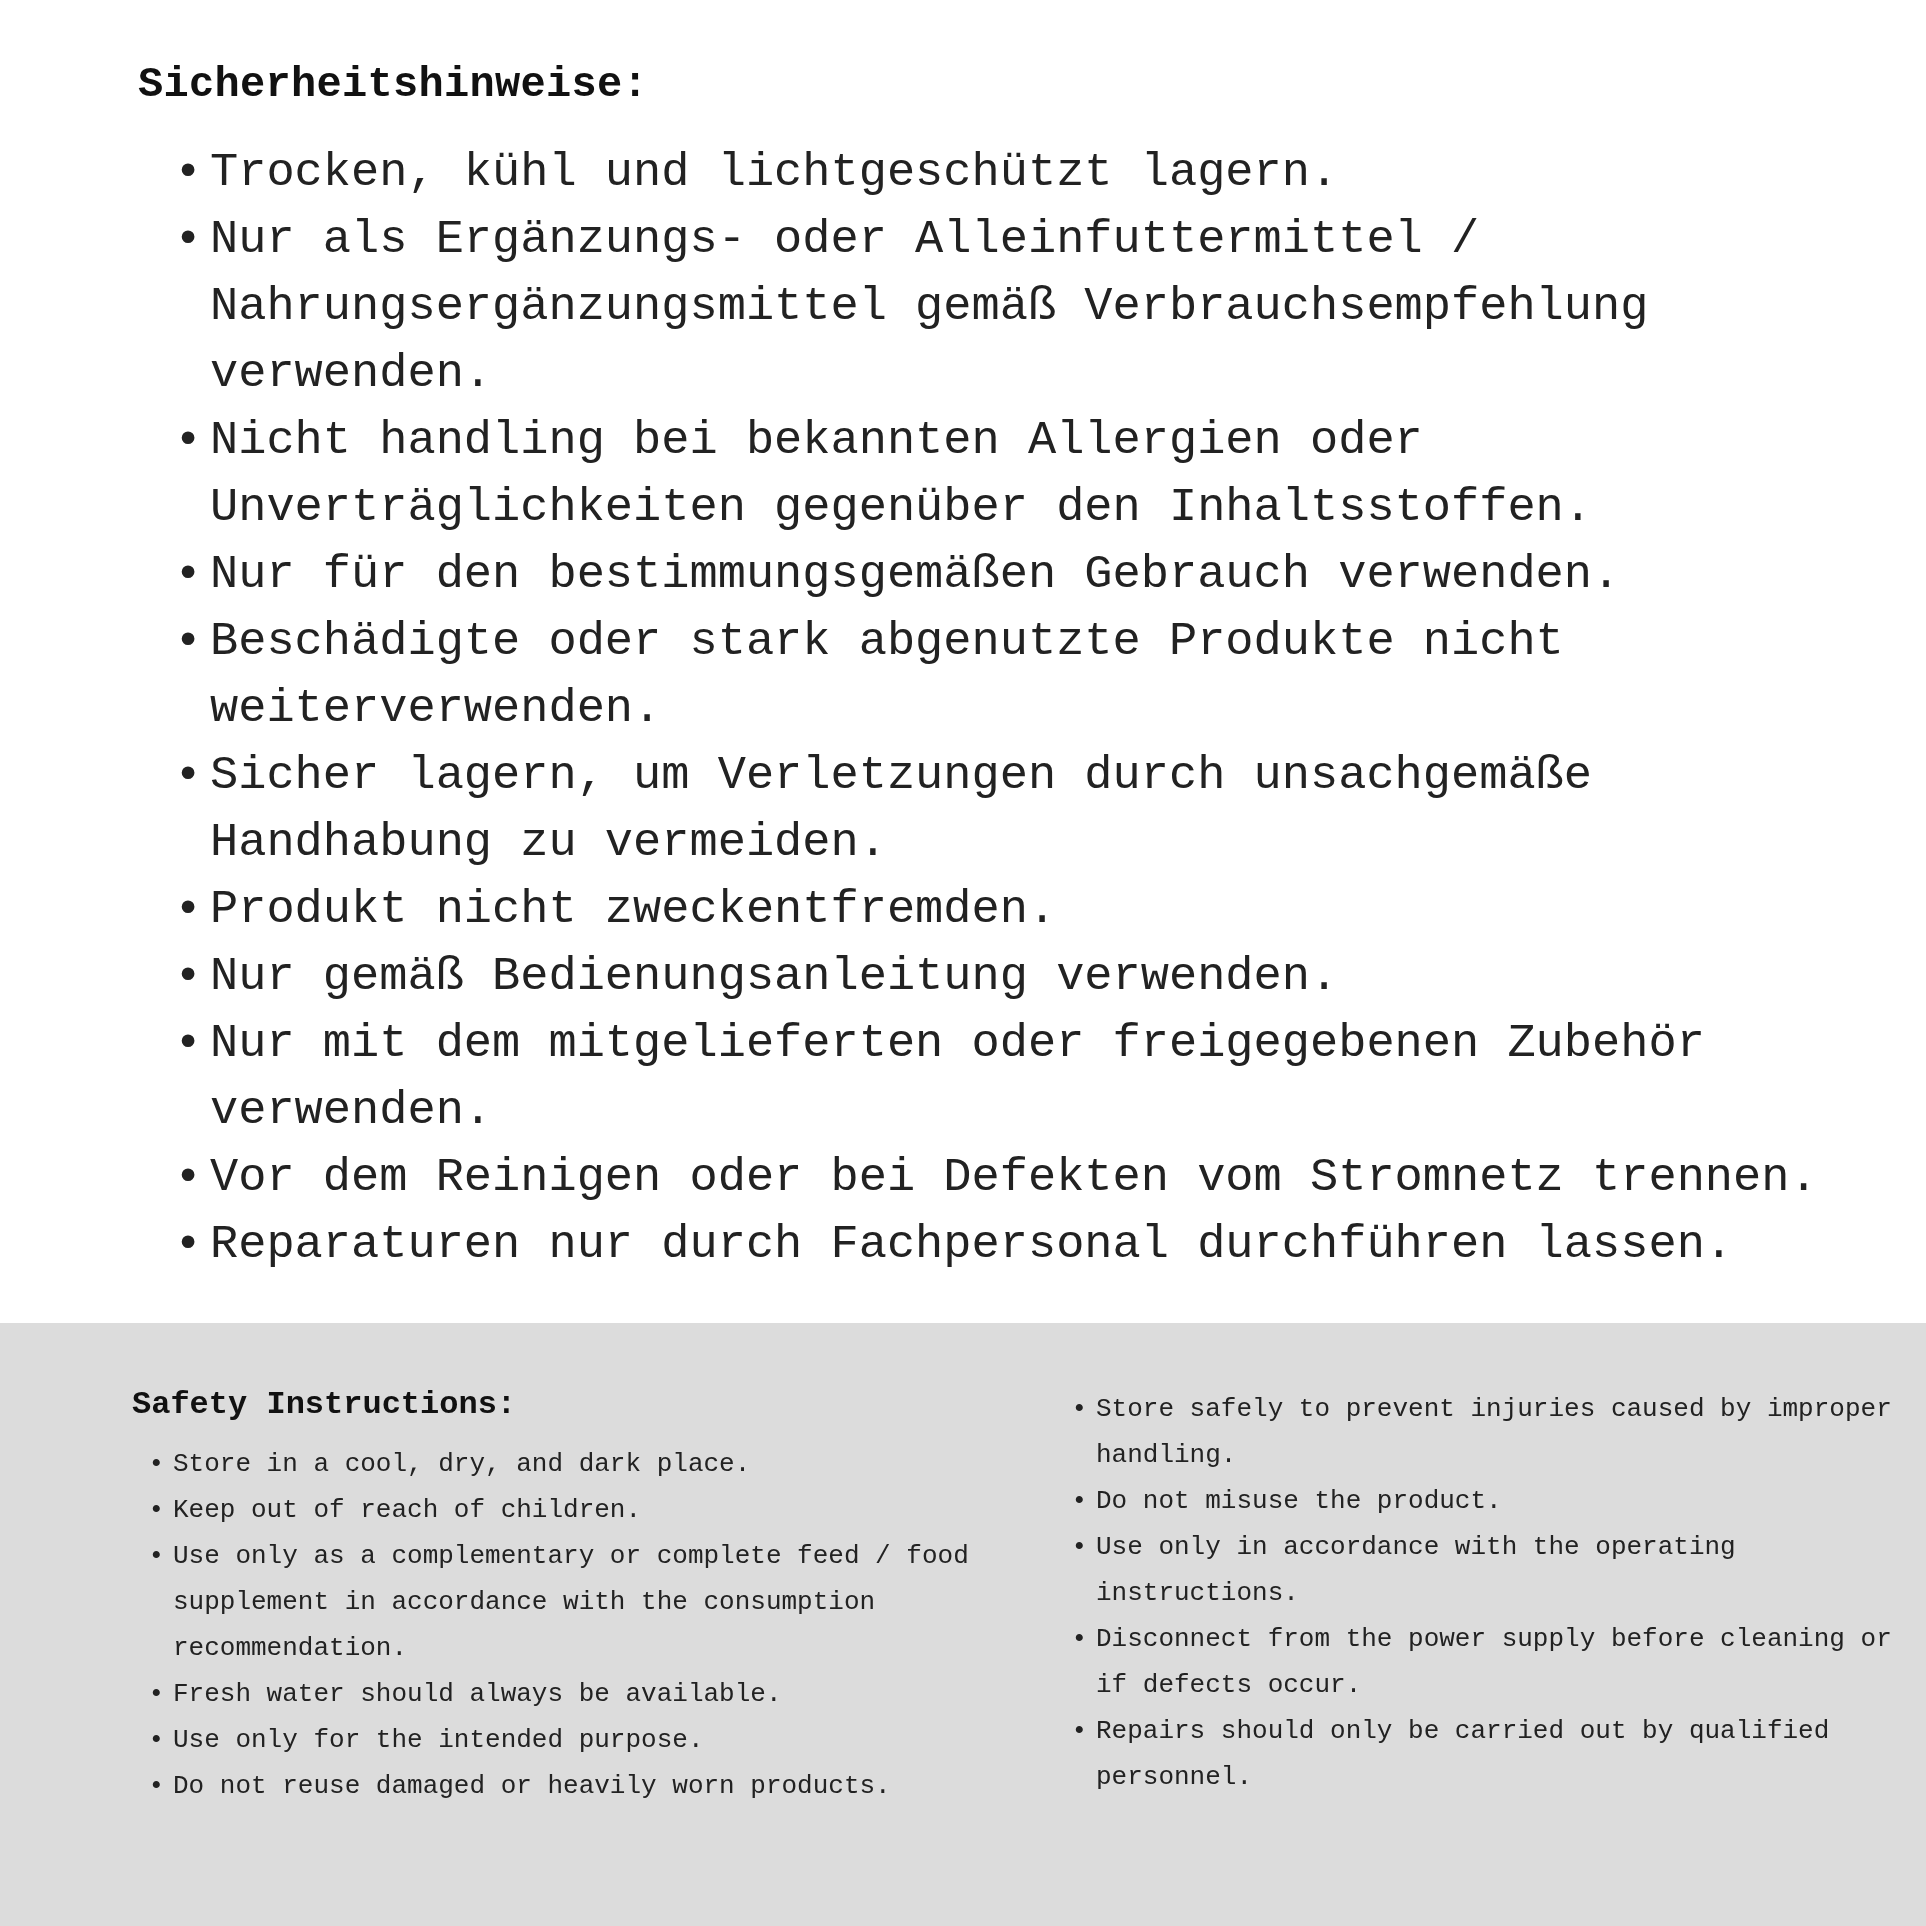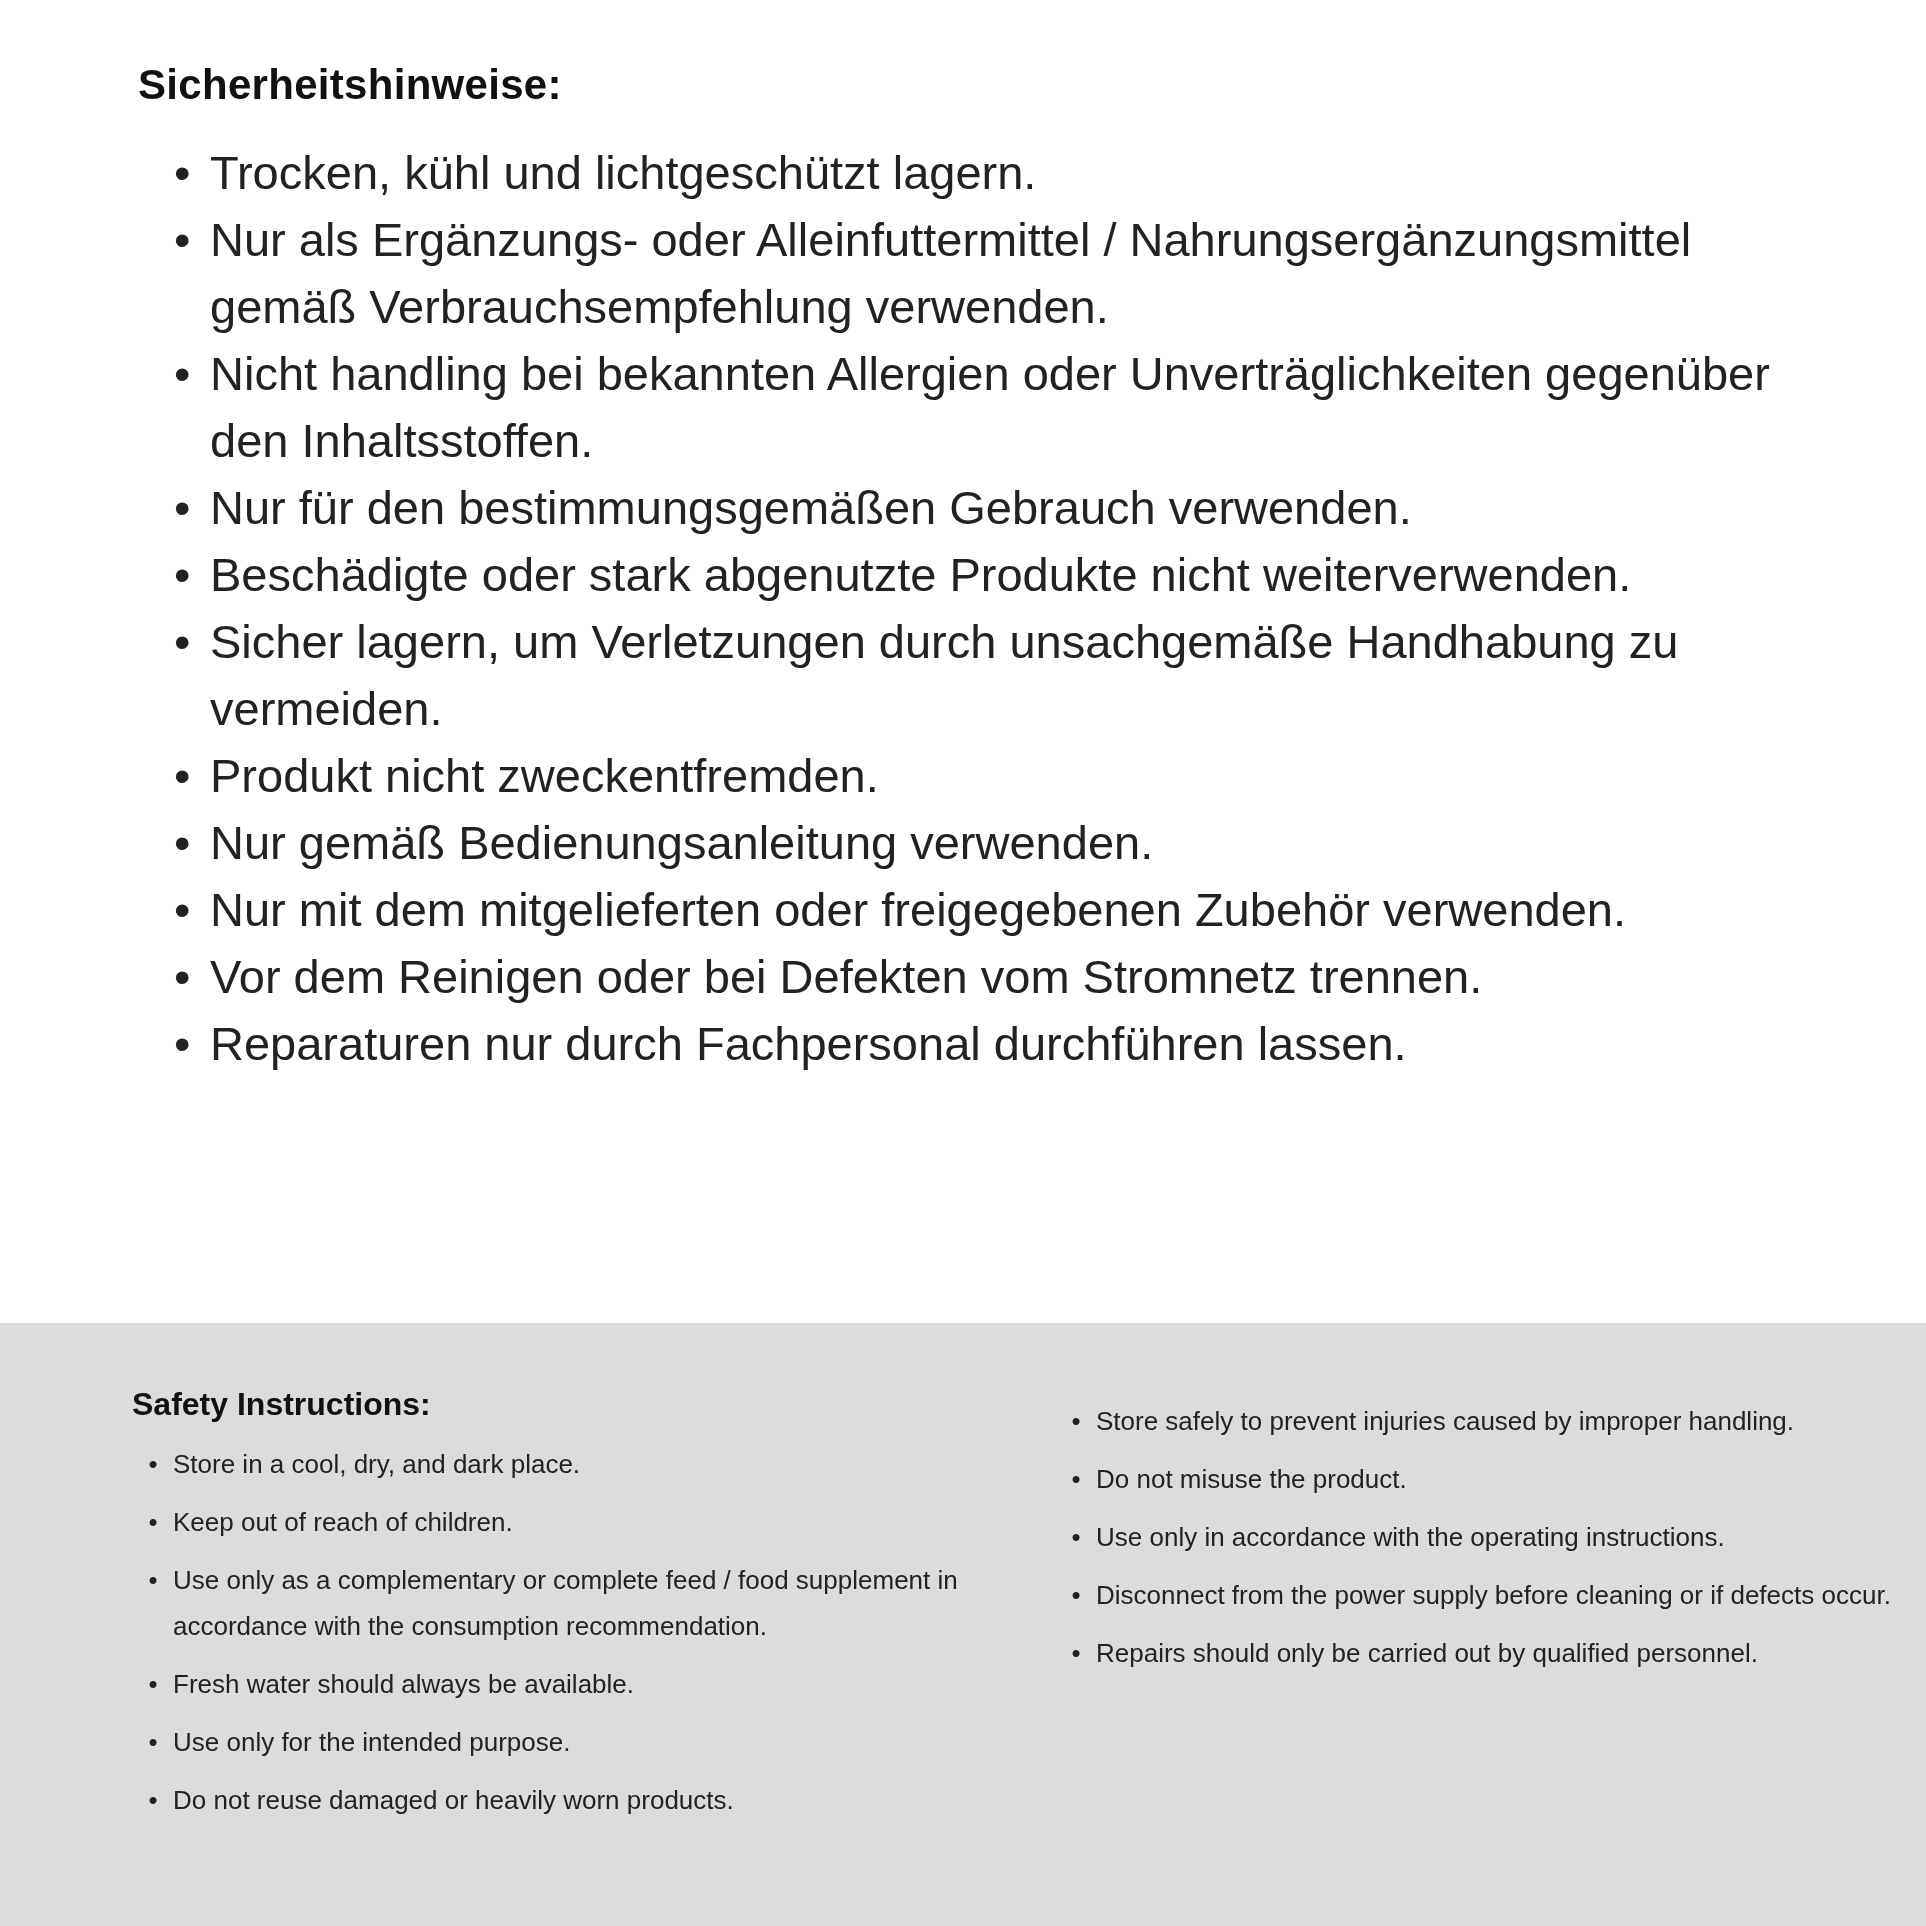--- a/index.html
+++ b/index.html
@@ -5,21 +5,21 @@
   html, body {
     margin: 0;
     padding: 0;
     background: #ffffff;
   }
   .page {
     position: relative;
     width: 1926px;
     height: 1926px;
     background: #86efac;
-    font-family: Liberation Sans, sans-serif;
+    font-family: Liberation Mono, monospace;
     color: #1a1a1a;
     overflow: hidden;
   }
 
   
   .german-section {
     position: absolute;
     top: 0;
     left: 0;
     right: 0;
@@ -93,21 +93,20 @@
     font-size: 26px;
     line-height: 46px;
     color: #222222;
   }
   .en-col-right .english-list {
     padding-left: 0;
   }
   .english-list li {
     position: relative;
     padding-left: 27px;
-    margin-top: 12px;
   }
   .english-list li::before {
     content: "\2022";
     position: absolute;
     left: 2.6px;
     top: 0;
     color: #222222;
   }
 </style>
 </head>

